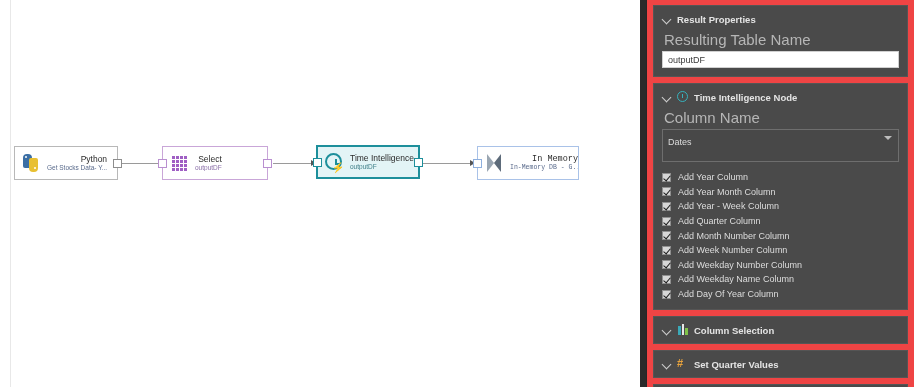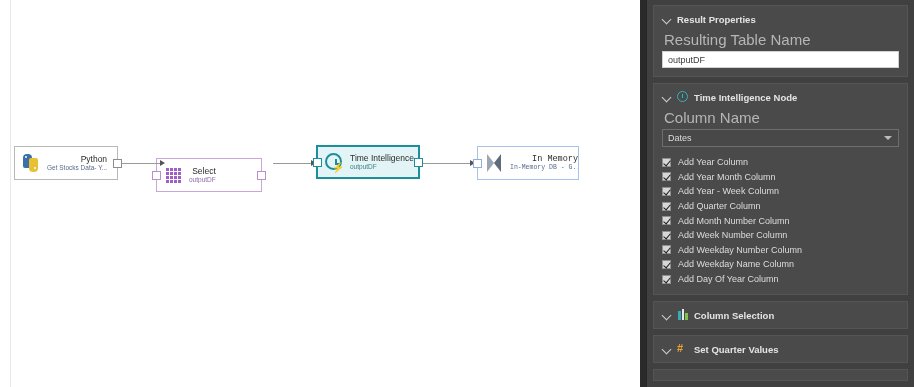--- a/index.html
+++ b/index.html
@@ -121,21 +121,21 @@
     border-top:9px solid transparent;
     border-bottom:9px solid transparent; }
 
   
   #gutter {
     width: 6px; height: 387px; background: #2a2a2a;
     flex: 0 0 6px;
   }
   #sidebar {
     width: 268px; height: 387px;
-    background: #404040;
+    background: #ef4444;
     flex: 0 0 268px;
     padding: 5px 6px 0 6px;
     overflow: hidden;
     border-left: 1px solid #262626;
   }
   .panel {
     background: #4a4a4a;
     border: 1px solid #555555;
     margin-bottom: 6px;
     padding: 5px 8px 8px 8px;
@@ -189,24 +189,24 @@
     border:1px solid #d0d0d0;
     color:#3a3a3a;
     font-size:9px;
     font-family:"Liberation Sans", sans-serif;
     padding: 0 5px;
     outline:none;
   }
   .tselect {
     position: relative;
     width: 100%;
-    height: 18px;
+    height: 33px;
     background:#484848;
     border:1px solid #6e6e6e;
-    display:flex; align-items:center;
+    display:flex; align-items:flex-start;
     padding: 7px 5px;
   }
   .tselect span { font-size:9px; color:#dcdcdc; }
   .tsel-arrow {
     position:absolute; right:6px; top:6px;
     width:0;height:0;
     border-left:4.5px solid transparent;
     border-right:4.5px solid transparent;
     border-top:4.5px solid #bdbdbd;
   }
@@ -258,21 +258,21 @@
           <div class="py-dot2"></div>
         </div>
       </div>
       <div class="node-txt">
         <div class="node-title">Python</div>
         <div class="node-sub">Get Stocks Data- Y...</div>
       </div>
       <div class="port right"></div>
     </div>
 
-    <div class="node sel-select" style="left:156px; top:146px; width:106px;margin-top:12px;">
+    <div class="node sel-select" style="left:162px; top:146px; width:106px;">
       <div class="node-ico">
         <div class="grid-ico">
           <i></i>
             <i></i>
             <i></i>
             <i></i>
           <i></i>
             <i></i>
             <i></i>
             <i></i>

